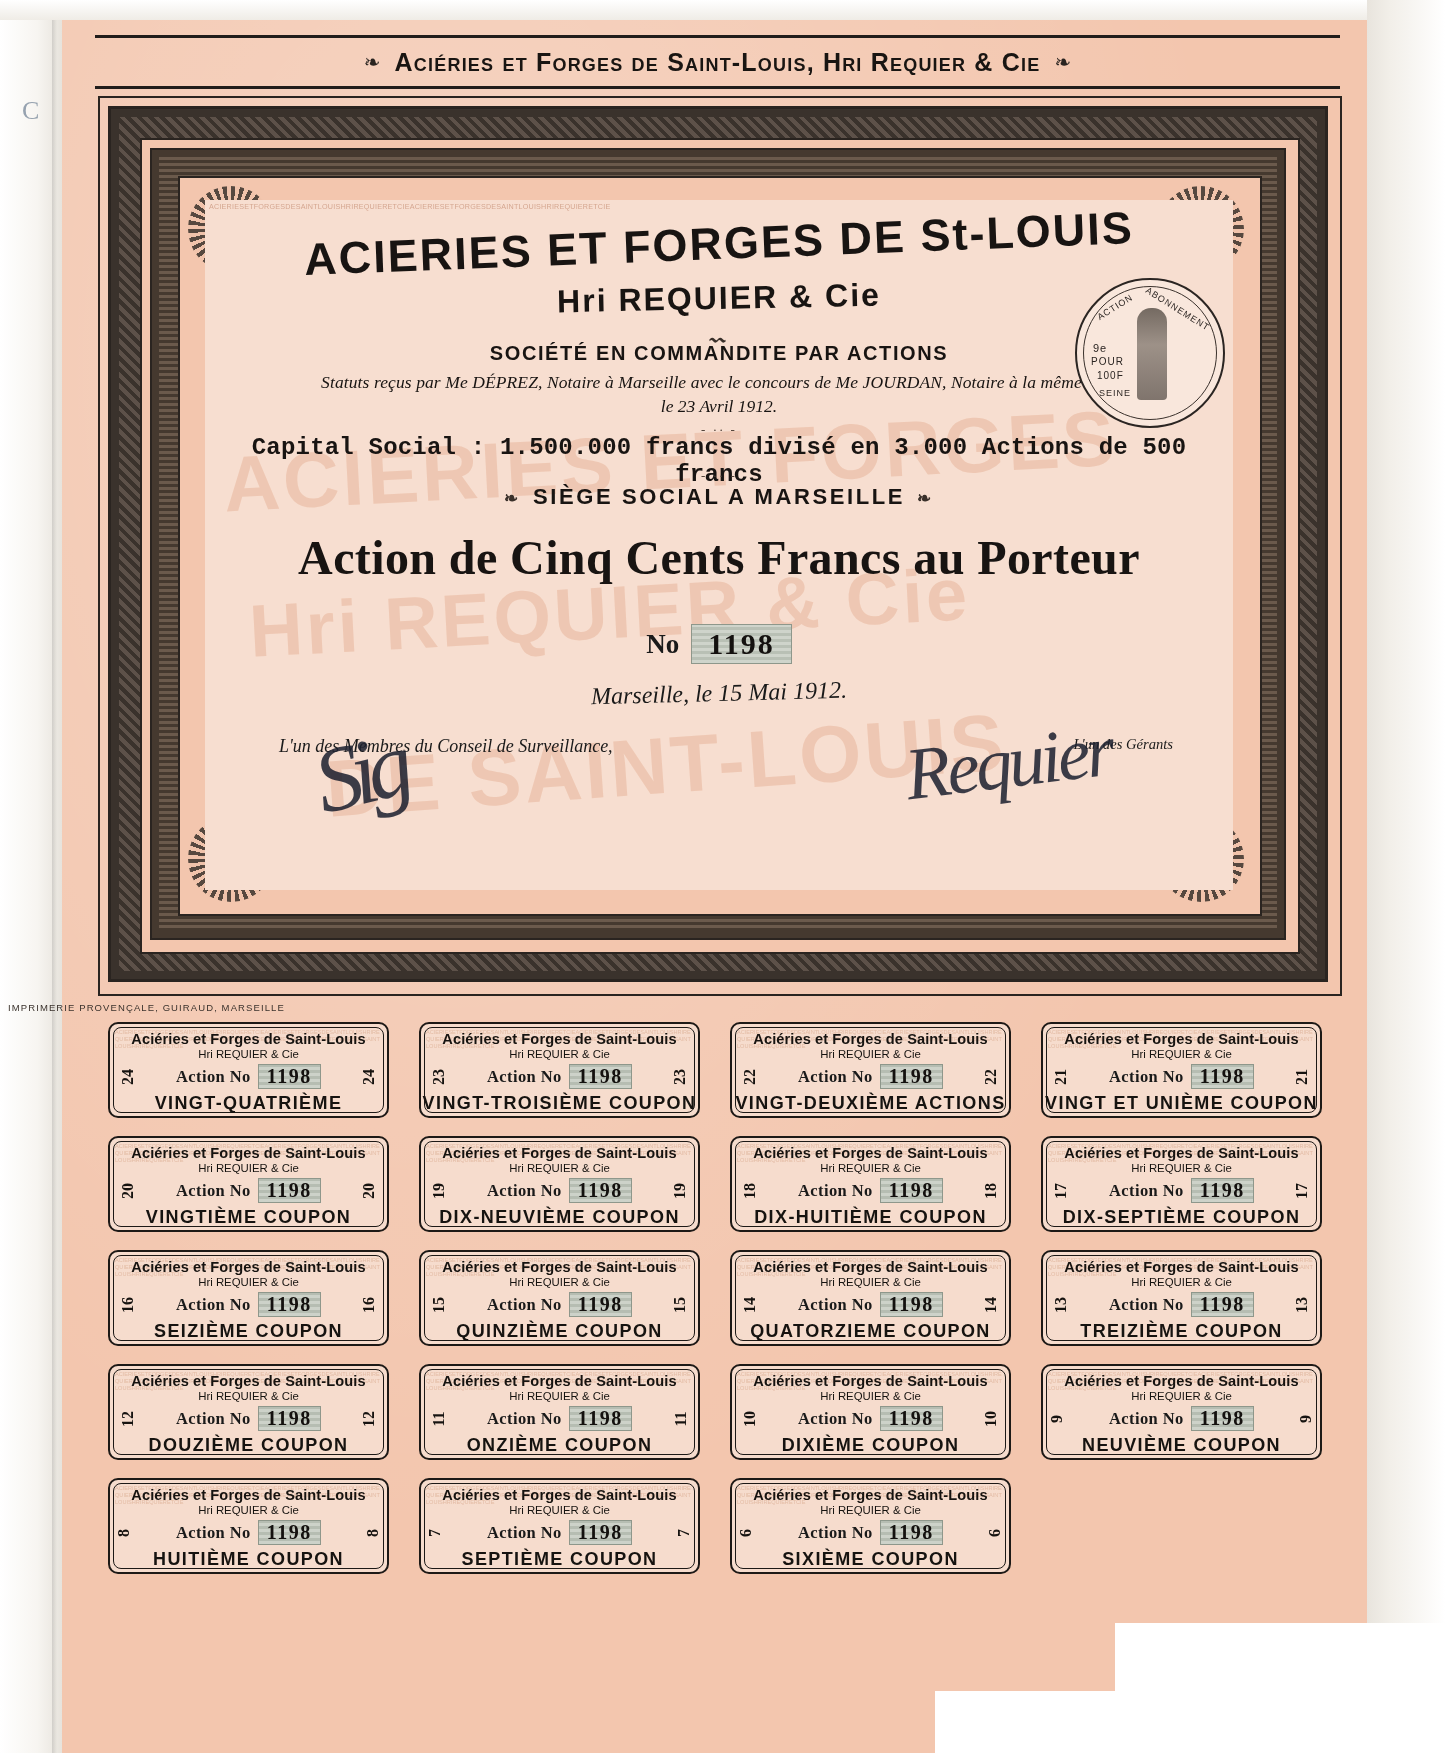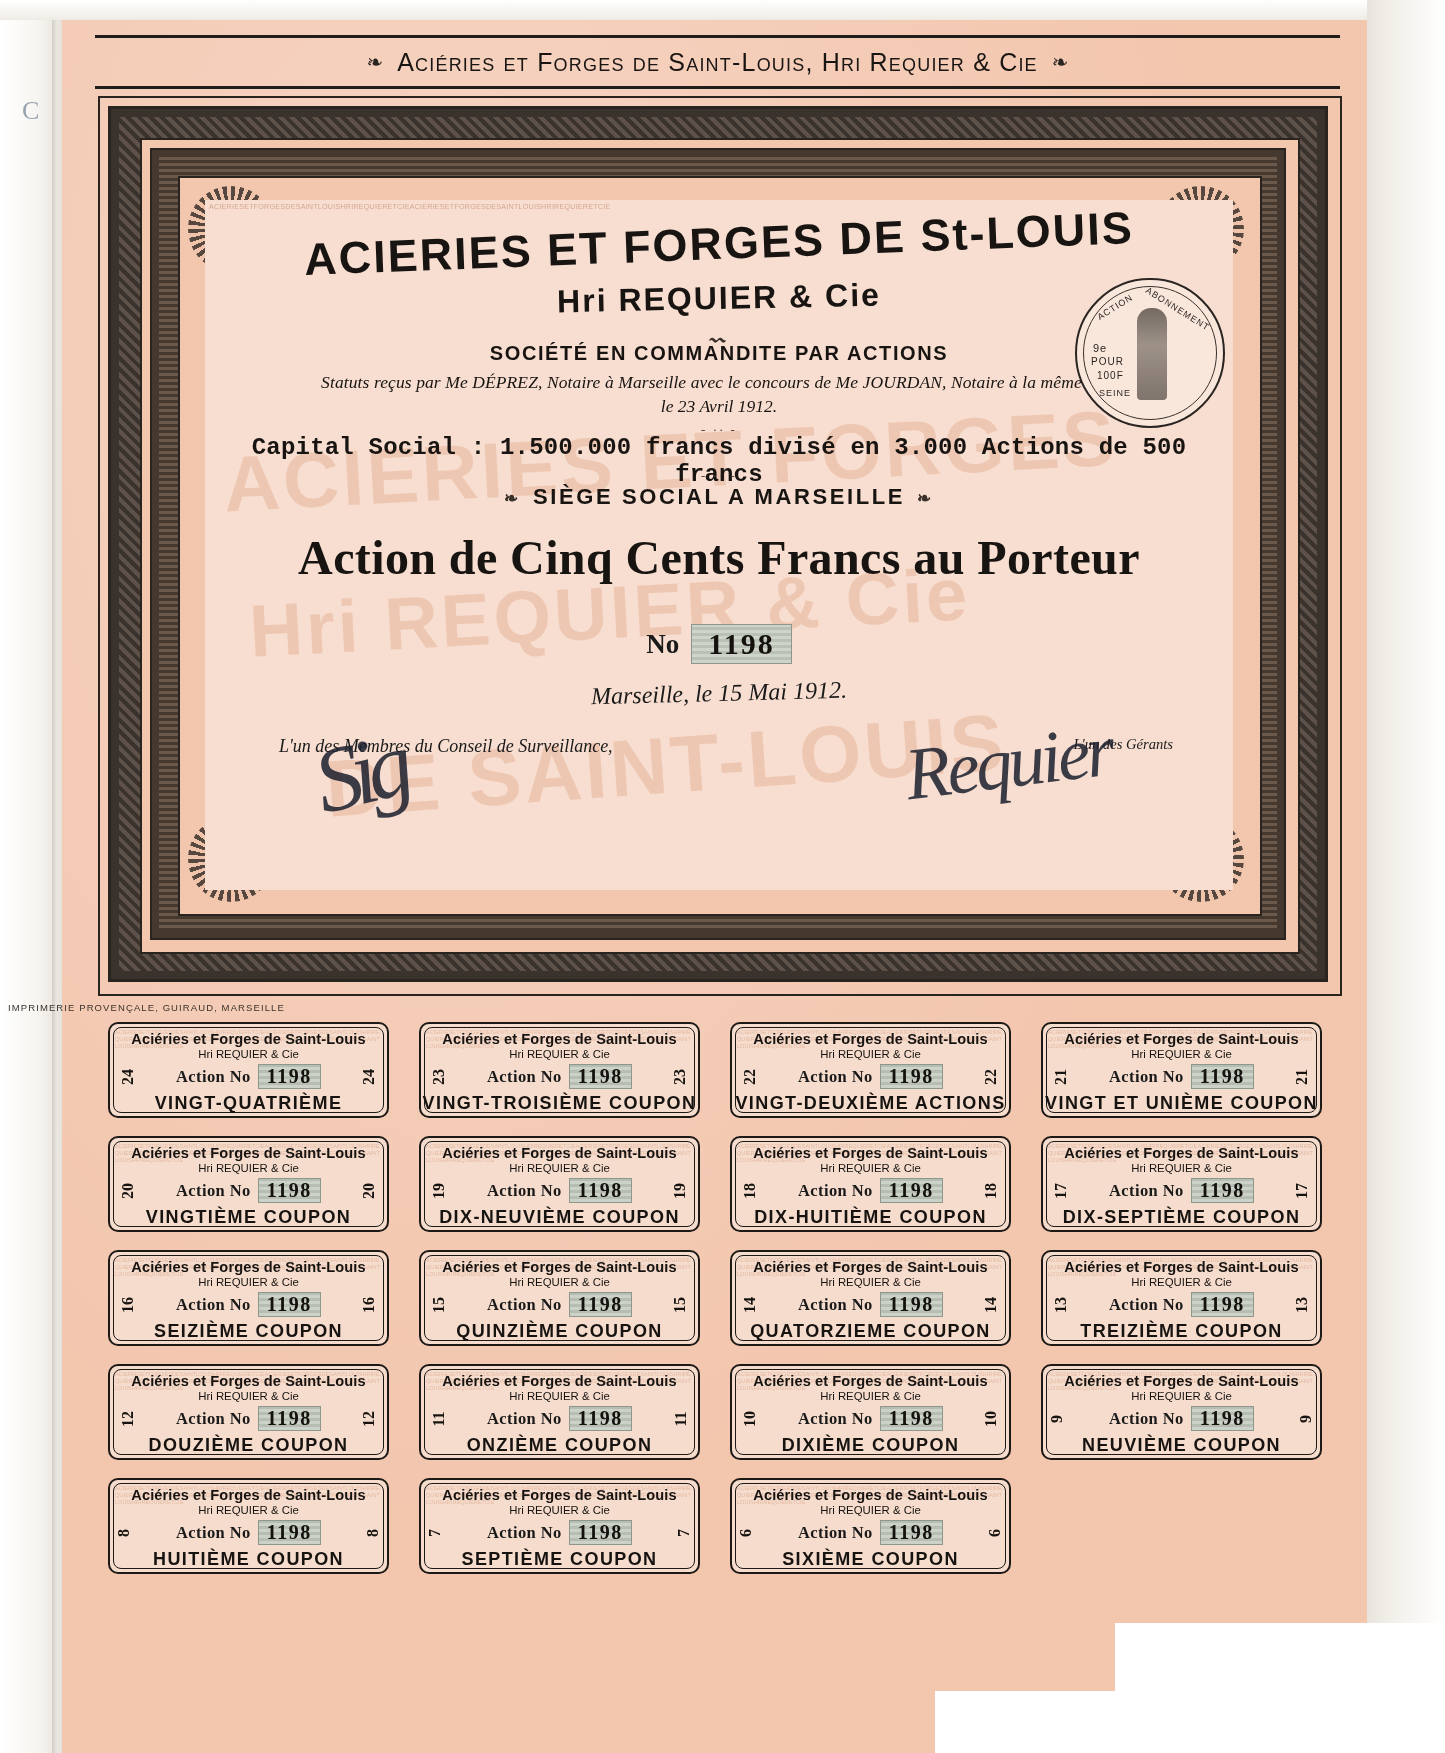--- a/index.html
+++ b/index.html
@@ -17,21 +17,21 @@
          background:#f3c6ae;
          box-shadow:0 0 3px rgba(0,0,0,.25);}
   #sheet:after{content:"";position:absolute;inset:0;
          background:radial-gradient(ellipse at 30% 20%, rgba(255,255,255,.25), rgba(255,255,255,0) 60%);}
 
   
   #header-bar{position:absolute;left:95px;top:35px;width:1245px;height:48px;
       border-top:3px solid #211d1b;border-bottom:3px solid #211d1b;
       display:flex;align-items:center;justify-content:center;}
   #header-title{font-family:"Liberation Sans", sans-serif;
-      font-weight:normal;font-size:25px;letter-spacing:1.2px;color:#191512;
+      font-weight:bold;font-size:25px;letter-spacing:1.2px;color:#191512;
       white-space:nowrap;font-variant:small-caps;}
   .hdr-orn{font-size:20px;color:#2a2420;padding:0 14px;}
 
   
   #frame-outer{position:absolute;left:98px;top:96px;width:1240px;height:896px;
       border:2px solid #2a2420;}
   #frame-orn{position:absolute;left:108px;top:106px;width:1220px;height:876px;
       border:11px solid #3a322c;
       background:
         repeating-linear-gradient(45deg,#3a322c 0 4px,#5d5149 4px 8px);

